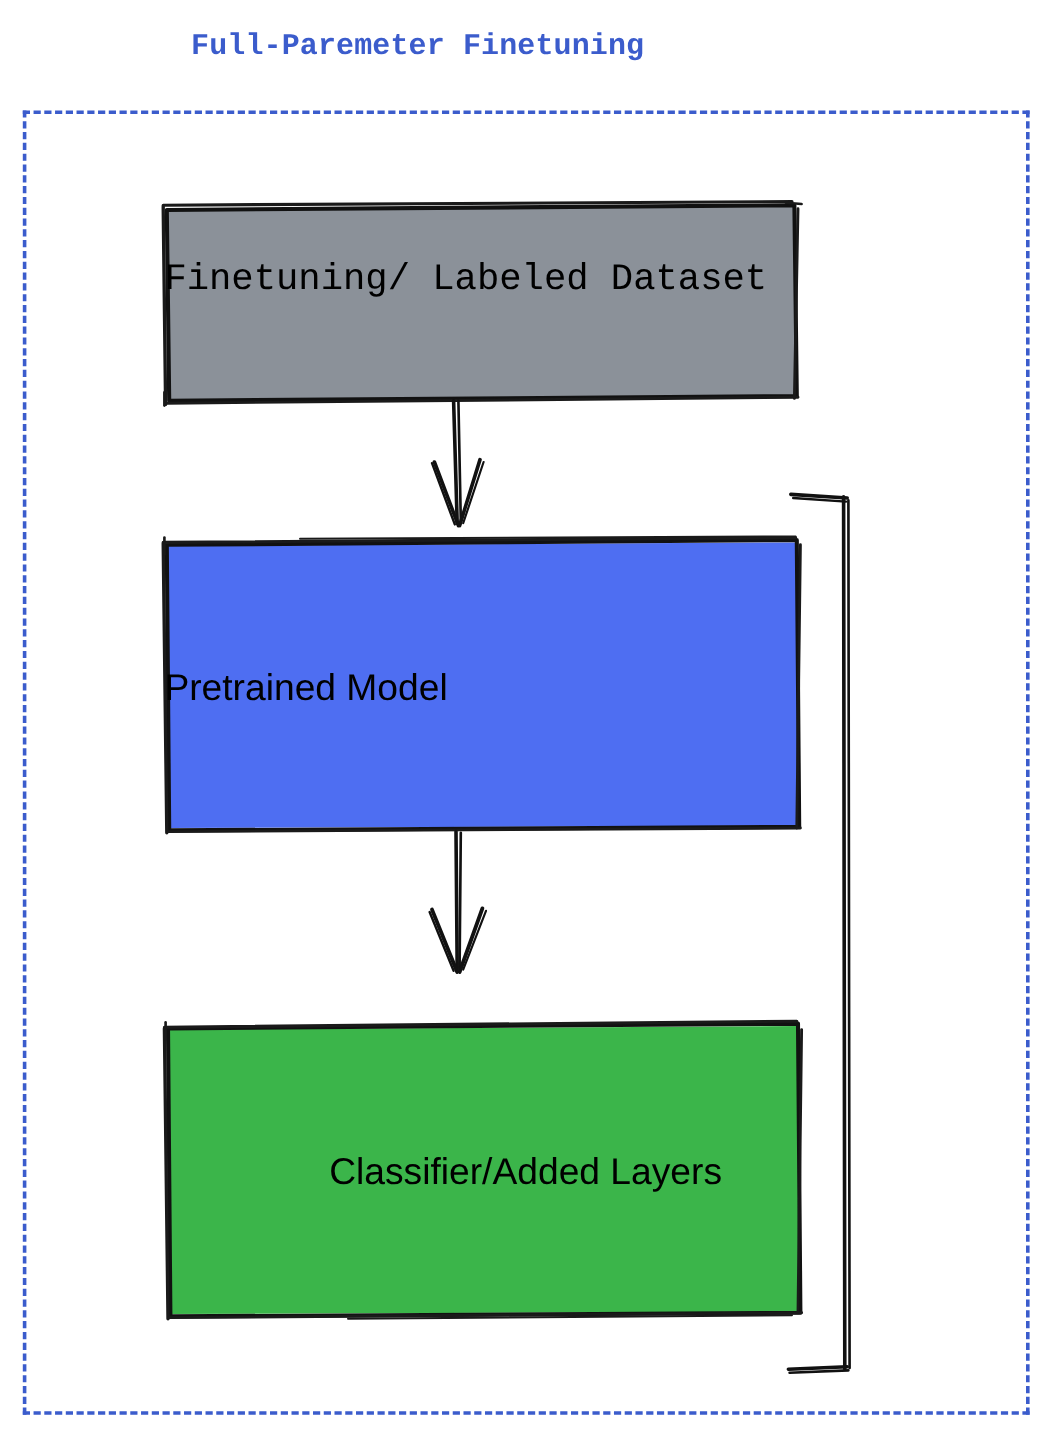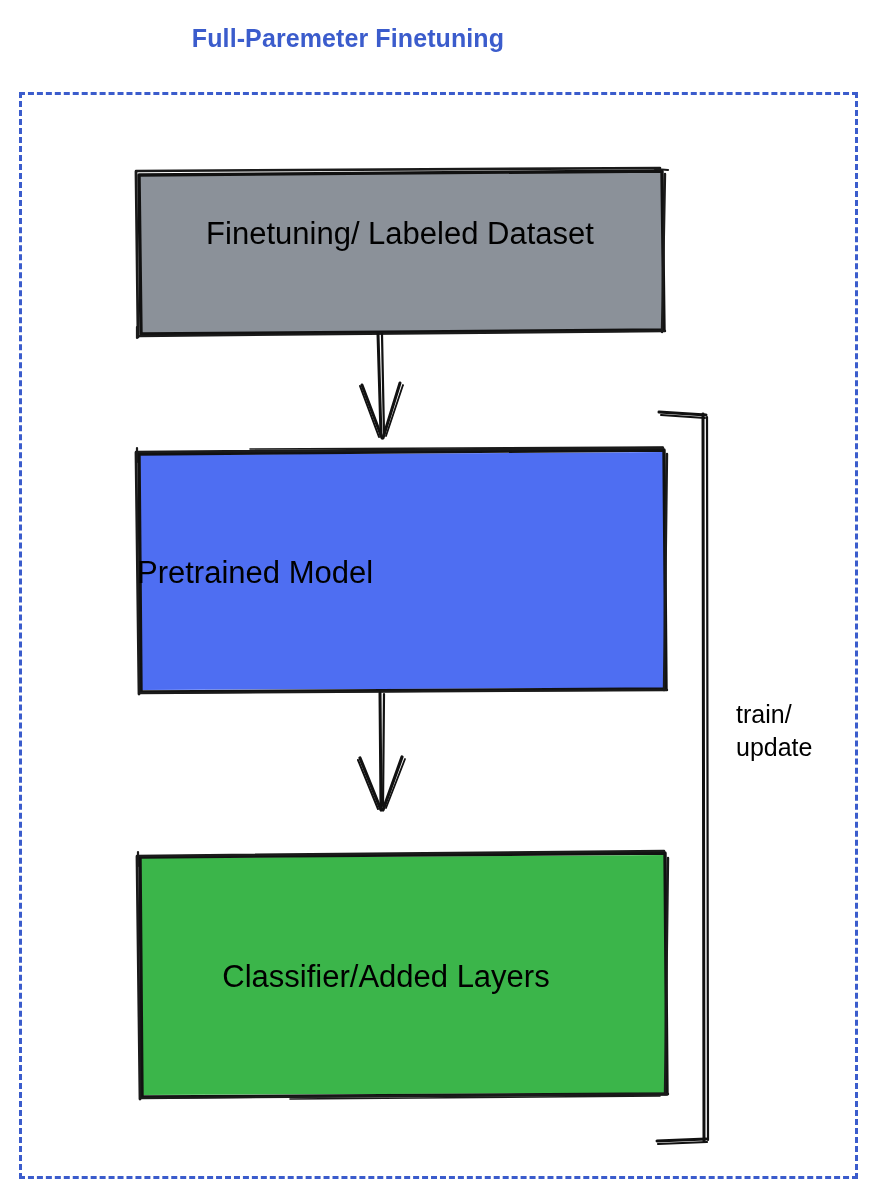--- a/index.html
+++ b/index.html
@@ -29,20 +29,21 @@
     position: absolute;
     left: 0;
     top: 24px;
     width: 696px;
     text-align: center;
     font-size: 25px;
     font-weight: bold;
     letter-spacing: 0.1px;
     color: #3b5ccc;
     white-space: nowrap;
+    font-family: Liberation Mono, monospace;
   }
 
   
   .frame {
     position: absolute;
     left: 19px;
     top: 92px;
     width: 839px;
     height: 1087px;
     border: 3px dashed #3b5ccc;
@@ -66,33 +67,34 @@
     color: #000000;
     font-size: 31px;
     font-weight: normal;
     white-space: nowrap;
     line-height: 1.1;
   }
   .label-dataset {
     left: 137px;
     top: 217px;
     width: 526px;
-    text-align: center;
+    font-family: Liberation Mono, monospace;
   }
   .label-pretrained {
     left: 137px;
     top: 556px;
     width: 528px;
     text-align: left;
   }
   .label-classifier {
-    left: 121px;
+    left: 137px;
     top: 960px;
     width: 530px;
     text-align: center;
+    padding-left: 36px;
   }
 
   
   .loop-label {
     position: absolute;
     left: 736px;
     top: 698px;
     font-size: 25px;
     color: #000000;
     line-height: 1.32;
@@ -179,18 +181,14 @@
     </g>
 
   </svg>
 
   <div class="box-label label-dataset">Finetuning/ Labeled Dataset</div>
 
   <div class="box-label label-pretrained">Pretrained Model</div>
 
   <div class="box-label label-classifier">Classifier/Added Layers</div>
 
-  <div class="loop-label">
-    <span>train/</span>
-    <span>update</span>
-  </div>
 
 </div>
 
 </body></html>

